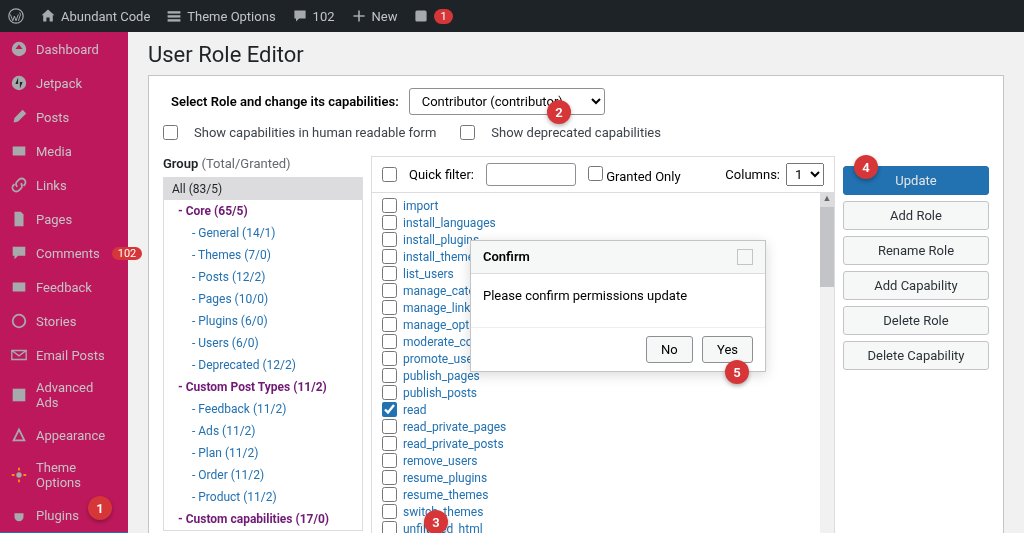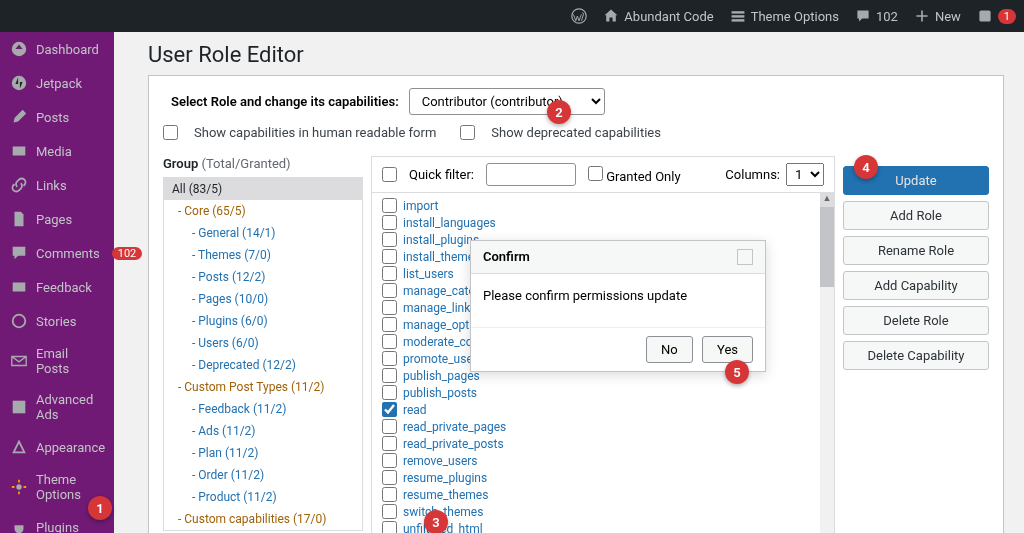--- a/index.html
+++ b/index.html
@@ -1,23 +1,23 @@
 <!DOCTYPE html>
 <html><head>
 <meta charset="utf-8">
 <style>
 * { margin:0; padding:0; box-sizing:border-box; font-family:-apple-system,BlinkMacSystemFont,"Segoe UI",Roboto,sans-serif; }
 body { width:1024px; height:533px; background:#f1f1f1; overflow:hidden; position:relative; }
 
-.adminbar { height:32px; background:#1d2327; color:#c3c4c7; display:flex; align-items:center; font-size:13px;justify-content:flex-end; }
+.adminbar { height:32px; background:#1d2327; color:#c3c4c7; display:flex; align-items:center; font-size:13px; }
 .adminbar .item { display:flex; align-items:center; padding:0 8px; height:100%; gap:5px; }
 .adminbar svg { width:16px; height:16px; fill:#a7aaad; }
 .badge-orange { background:#d63638; color:#fff; border-radius:9px; font-size:11px; padding:1px 6px; min-width:18px; text-align:center; }
 
-.sidebar { position:absolute; left:0; top:32px; width:114px; background:#701a75; height:501px; color:#c3c4c7; font-size:13px; }
+.sidebar { position:absolute; left:0; top:32px; width:128px; background:#be185d; height:501px; color:#c3c4c7; font-size:13px; }
 .menu-item { display:flex; align-items:center; gap:8px; padding:8px 10px; cursor:pointer; position:relative; }
 .menu-item.current { background:#2271b1; color:#fff; }
 .menu-item svg { width:18px; height:18px; fill:#a7aaad; flex-shrink:0; }
 .count-badge { background:#d63638; color:#fff; border-radius:9px; font-size:11px; padding:0 6px; margin-left:4px; }
 
 .main { position:absolute; left:128px; top:32px; right:0; padding:10px 20px; }
 .h1 { font-size:22px; color:#1d2327; font-weight:400; margin-bottom:8px; }
 .panel { background:#fff; border:1px solid #c3c4c7; padding:12px 14px; box-shadow:0 1px 1px rgba(0,0,0,.04); }
 .row1 { display:flex; align-items:center; gap:10px; margin-bottom:10px;margin-left:8px; }
 .row1 b { font-weight:600; font-size:13px; }
@@ -25,21 +25,21 @@
 .row2 { display:flex; gap:24px; font-size:13px; color:#3c434a; }
 .row2 label { display:flex; align-items:center; gap:16px; }
 
 .body { display:flex; margin-top:16px; gap:8px; }
 .group-col { width:200px; }
 .group-hdr { font-size:13px; font-weight:600; margin-bottom:6px; }
 .group-hdr span { font-weight:400; color:#646970; }
 .group-list { border:1px solid #dcdcde; font-size:12px; }
 .group-list div { padding:4px 8px; color:#2271b1; cursor:pointer; }
 .group-list .all { background:#dcdcde; color:#1d2327; }
-.group-list .i0 { padding-left:14px; color:#a16207; }
+.group-list .i0 { padding-left:14px; color:#701a75;font-weight:bold; }
 .group-list .i1 { padding-left:28px; }
 
 .caps-col { flex:1; position:relative; }
 .caps-hdr { border:1px solid #dcdcde; border-bottom:none; padding:6px 10px; display:flex; align-items:center; gap:12px; font-size:13px; }
 .caps-hdr input[type=text] { border:1px solid #8c8f94; border-radius:3px; padding:3px 6px; width:90px; font-size:13px; }
 .caps-hdr .cols { margin-left:auto; display:flex; align-items:center; gap:6px; }
 .caps-list { border:1px solid #dcdcde; height:360px; overflow:hidden; padding:4px 10px; position:relative; }
 .caps-list .cap { display:flex; align-items:center; gap:6px; font-size:12px; color:#2271b1; padding:1px 0; }
 .caps-list .scrollbar { position:absolute; right:0; top:0; width:14px; height:100%; background:#f1f1f1; }
 .caps-list .scrollbar .thumb-up { position:absolute; top:0; width:100%; height:14px; background:#dcdcde; text-align:center; font-size:9px; color:#666; }

